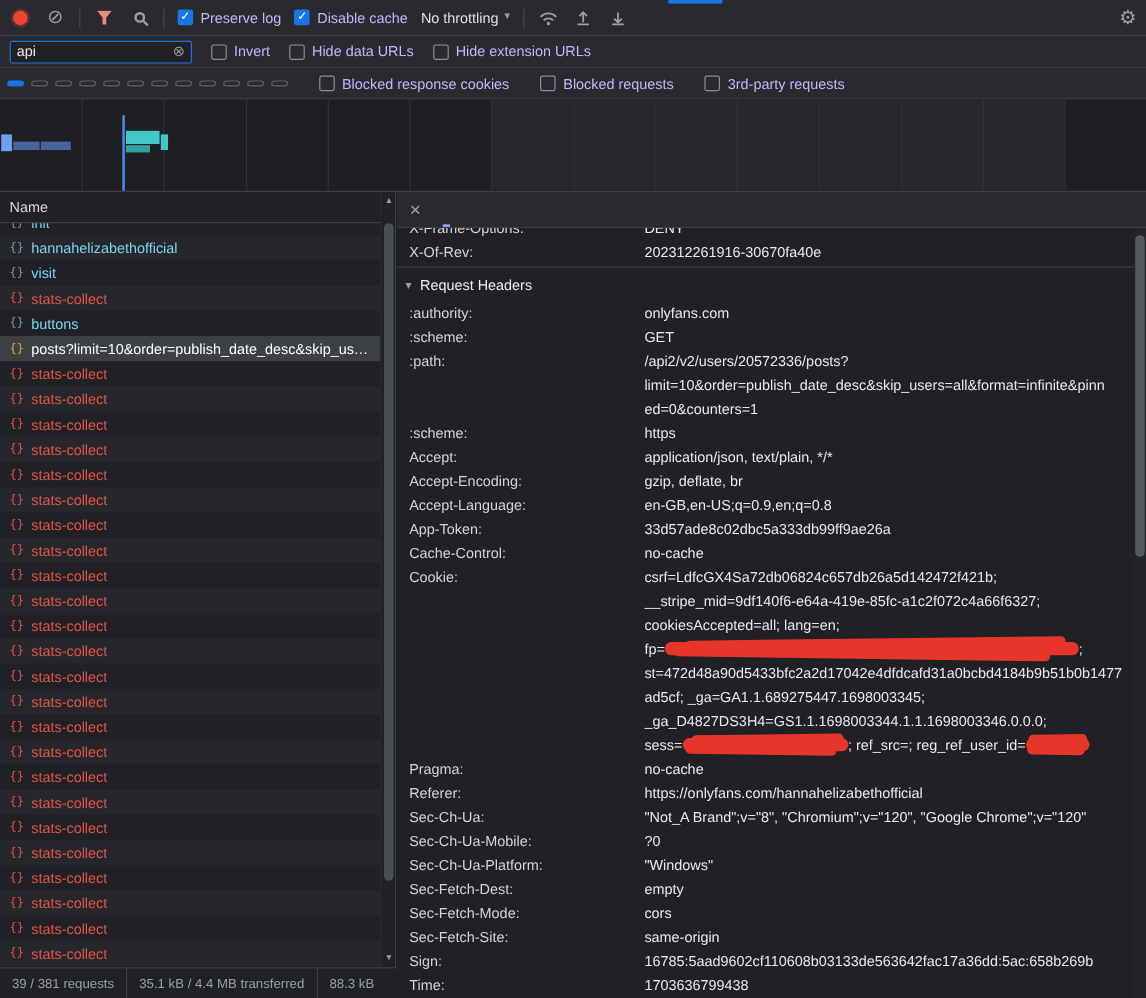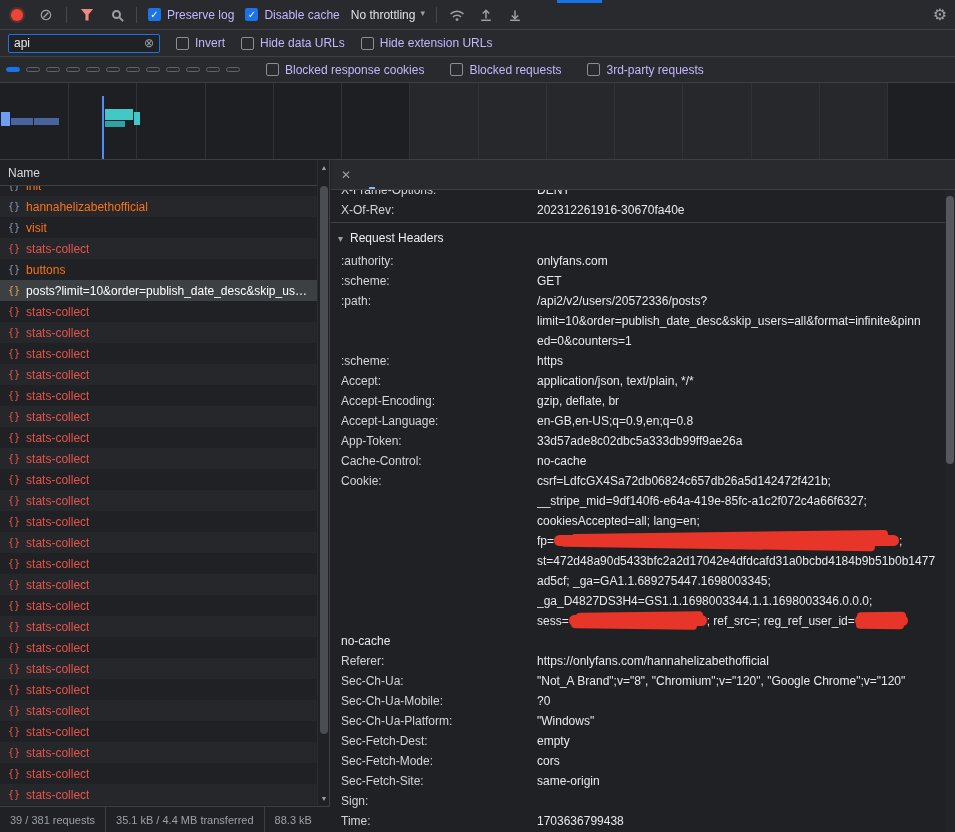--- a/index.html
+++ b/index.html
@@ -69,21 +69,21 @@
   .b6{left:134px;top:29px;width:6px;height:13px;background:#43c8c8}
 
   
   .left{position:absolute;left:0;top:160px;width:330px;bottom:0;background:#202124;border-right:1px solid #3d3f43}
   .name-hdr{height:26px;border-bottom:1px solid #3d3f43;display:flex;align-items:center;padding:0 8px;color:#d6d9dd}
   .req-list{position:absolute;top:26px;left:0;right:12px;bottom:26px;overflow:hidden}
   .req-row{height:21px;display:flex;align-items:center;gap:6px;padding:0 4px 0 8px;white-space:nowrap}
   .req-row:nth-child(even){background:#26272b}
   .req-row.partial{margin-top:-11px}
   .req-icon{font-family:"DejaVu Sans Mono",monospace;font-size:10px;color:#8296ad;flex:none}
-  .req-label{color:#f97316;overflow:hidden;text-overflow:ellipsis}
+  .req-label{color:#7dd3fc;overflow:hidden;text-overflow:ellipsis}
   .req-row.error .req-label,.req-row.error .req-icon{color:#e5534b}
   .req-row.selected{background:#3c4043}
   .req-row.selected .req-label{color:#fff}
   .req-row.selected .req-icon{color:#dba356}
   .lscroll{position:absolute;right:0;top:0;bottom:26px;width:12px;background:#202124;border-left:1px solid #2a2b2e}
   .lthumb{position:absolute;left:2px;width:8px;top:26px;height:548px;background:#4a4d51;border-radius:4px}
   .sarrow{position:absolute;left:0;width:12px;text-align:center;color:#9aa0a6;font-size:7px}
   .sarrow.up{top:4px}.sarrow.down{bottom:4px}
 
   
@@ -457,20 +457,21 @@
         </div>
         <div class="hrow">
           <span class="hname">Cache-Control:</span>
           <span class="hvalue"><span>no-cache</span><span></span></span>
         </div>
         <div class="hrow">
           <span class="hname">Cookie:</span>
           <span class="hvalue"><span></span><span><div class="vline"><span>csrf=LdfcGX4Sa72db06824c657db26a5d142472f421b;</span></div><div class="vline"><span>__stripe_mid=9df140f6-e64a-419e-85fc-a1c2f072c4a66f6327;</span></div><div class="vline"><span>cookiesAccepted=all; lang=en;</span></div><div class="vline"><span>fp=</span><span class="redact" style="width: 345px;"></span><span>;</span></div><div class="vline"><span>st=472d48a90d5433bfc2a2d17042e4dfdcafd31a0bcbd4184b9b51b0b1477</span></div><div class="vline"><span>ad5cf; _ga=GA1.1.689275447.1698003345;</span></div><div class="vline"><span>_ga_D4827DS3H4=GS1.1.1698003344.1.1.1698003346.0.0.0;</span></div><div class="vline"><span>sess=</span><span class="redact" style="width: 138px;"></span><span>; ref_src=; reg_ref_user_id=</span><span class="redact" style="width: 53px;"></span></div></span></span>
         </div>
         <div class="hrow">
+          <span class="hname">Pragma:</span>
           <span class="hvalue"><span>no-cache</span><span></span></span>
         </div>
         <div class="hrow">
           <span class="hname">Referer:</span>
           <span class="hvalue"><span>https://onlyfans.com/hannahelizabethofficial</span><span></span></span>
         </div>
         <div class="hrow">
           <span class="hname">Sec-Ch-Ua:</span>
           <span class="hvalue"><span>"Not_A Brand";v="8", "Chromium";v="120", "Google Chrome";v="120"</span><span></span></span>
         </div>
@@ -489,20 +490,21 @@
         <div class="hrow">
           <span class="hname">Sec-Fetch-Mode:</span>
           <span class="hvalue"><span>cors</span><span></span></span>
         </div>
         <div class="hrow">
           <span class="hname">Sec-Fetch-Site:</span>
           <span class="hvalue"><span>same-origin</span><span></span></span>
         </div>
         <div class="hrow">
           <span class="hname">Sign:</span>
+          <span class="hvalue"><span>16785:5aad9602cf110608b03133de563642fac17a36dd:5ac:658b269b</span><span></span></span>
         </div>
         <div class="hrow">
           <span class="hname">Time:</span>
           <span class="hvalue"><span>1703636799438</span><span></span></span>
         </div>
     </div>
   </div>
 
   <div class="rscroll">
     <div class="rthumb"></div>

